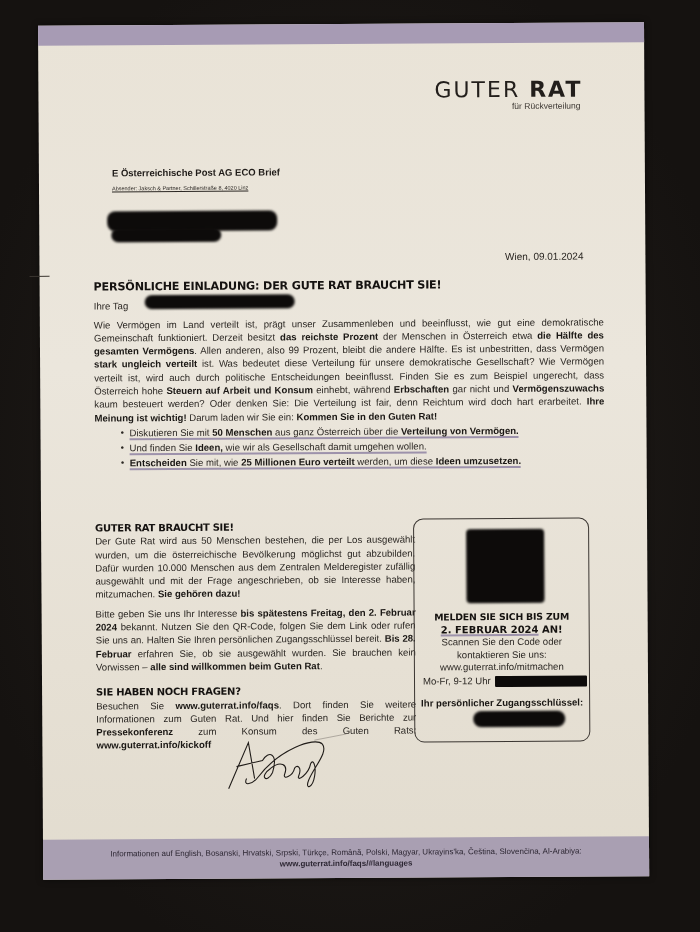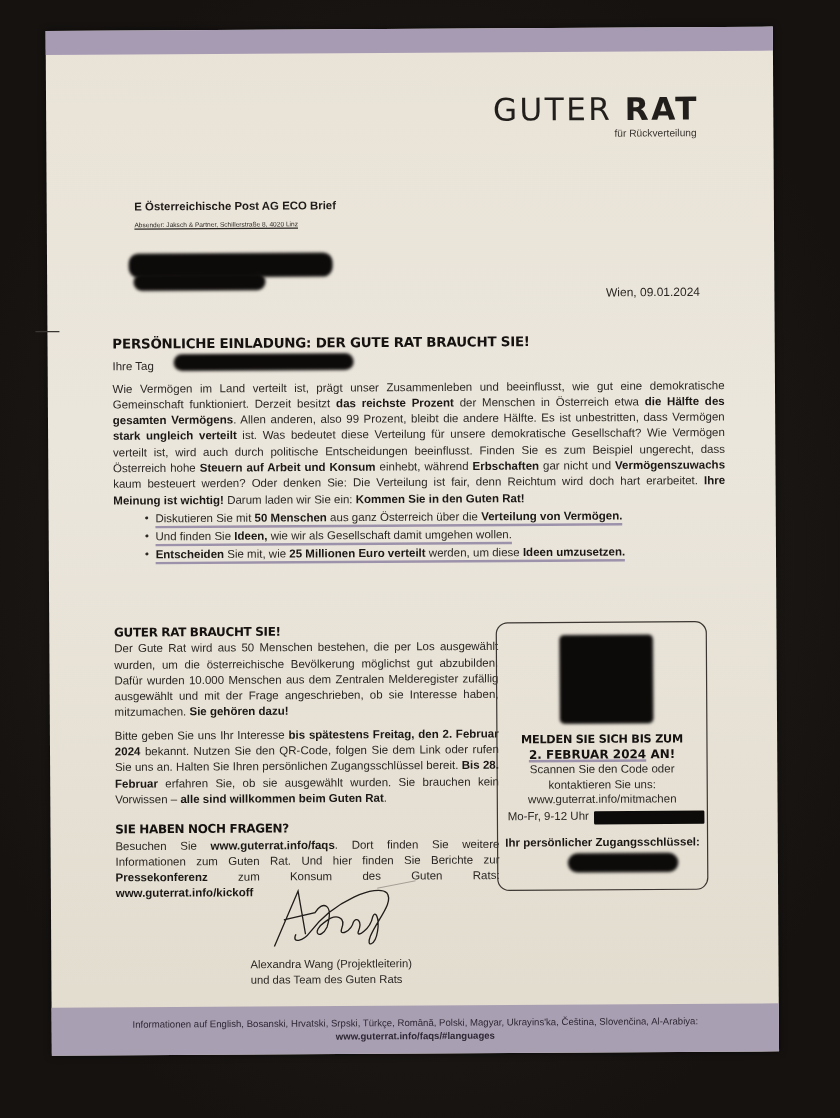--- a/index.html
+++ b/index.html
@@ -40,21 +40,21 @@
   .fold-mark {
     position: absolute; left: -10px; top: 250px; width: 20px; height: 1px;
     background: #3a3530;
   }
   .logo {
     position: absolute; right: 62px; top: 54px;
     text-align: right;
   }
   .logo-title {
     font-family: "DejaVu Sans", sans-serif;
-    font-size: 26px;
+    font-size: 22px;
     letter-spacing: 2px;
     font-weight: normal;
     color: #221e1b;
   }
   .logo-title .rat { font-weight: bold; }
   .logo-sub {
     font-size: 8.5px;
     color: #3a3530;
     margin-top: -1px;
     margin-right: 2px;
@@ -64,21 +64,21 @@
   }
   .sender-title { font-size: 9.5px; font-weight: bold; color: #1f1b18; }
   .sender-addr {
     font-size: 5.5px; text-decoration: underline; margin-top: 7px; color: #2d2925;
   }
   .redact {
     position: absolute; background: #0d0b0a; border-radius: 8px;
     filter: blur(1.2px);
   }
   .date {
-    position: absolute; right: 62px; top: 216px;
+    position: absolute; right: 62px; top: 228px;
     font-size: 10px; color: #2a2622;
   }
   .content {
     position: absolute; left: 54px; top: 255px; width: 510px;
     font-size: 9.6px;
     line-height: 13.3px;
     color: #2b2723;
   }
   .headline {
     font-family: "DejaVu Sans", sans-serif;
@@ -202,22 +202,18 @@
     </div>
     <div class="key-label">Ihr persönlicher Zugangsschlüssel:</div>
     <div class="redact" style="left:58px; top:192px; width:92px; height:16px;"></div>
   </div>
 
 
   <svg class="signature" viewBox="0 0 130 62">
     <path d="M10 58 L30 12 L36 48 M18 36 L44 30 C50 20 60 22 54 42 C48 54 40 46 52 38 C62 30 70 34 66 44 C64 50 74 46 76 38 C78 34 84 36 80 46 C78 52 90 44 92 34 C94 28 98 34 96 46 C94 58 86 60 90 50 C96 36 110 22 104 14 C96 6 60 20 40 46 C34 54 24 56 28 48" fill="none" stroke="#201c19" stroke-width="1.1"></path>
     <path d="M96 10 L128 4" fill="none" stroke="#8a847d" stroke-width="0.6"></path>
   </svg>
-  <div class="sig-name">
-    <div>Alexandra Wang (Projektleiterin)</div>
-    <div>und das Team des Guten Rats</div>
-  </div>
 
   <div class="band-bottom">
     <div>Informationen auf English, Bosanski, Hrvatski, Srpski, Türkçe, Română, Polski, Magyar, Ukrayins'ka, Čeština, Slovenčina, Al-Arabiya:</div>
     <div class="url">www.guterrat.info/faqs/#languages</div>
   </div>
 </div>
 
 </body></html>

